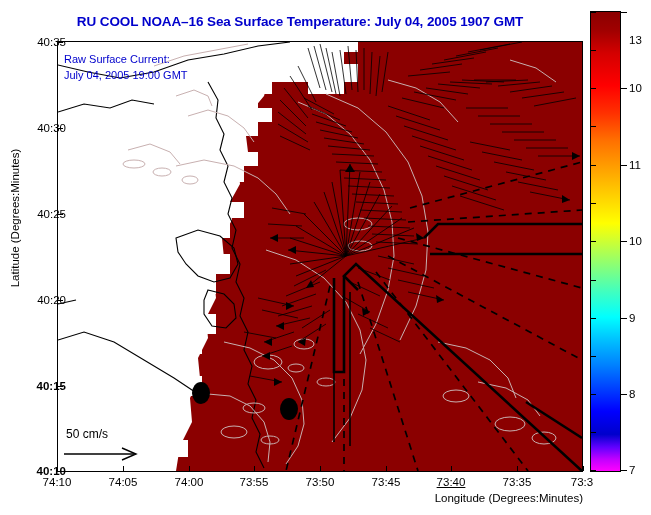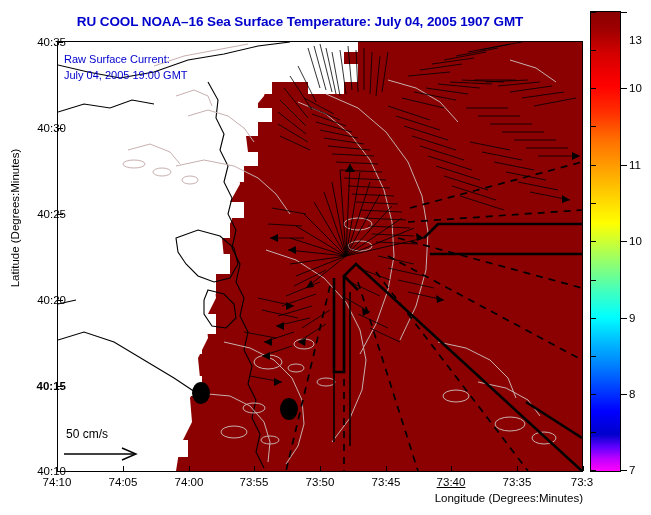--- a/index.html
+++ b/index.html
@@ -394,21 +394,21 @@
     <div class="tky" style="left:58px;top:214px;"></div>
     <div class="tky" style="left:58px;top:300px;"></div>
     <div class="tky" style="left:58px;top:386px;"></div>
     <div class="tky" style="left:58px;top:471px;"></div>
 
     <div class="ylab" style="top:42px;">40:35</div>
     <div class="ylab" style="top:128px;">40:30</div>
     <div class="ylab" style="top:214px;">40:25</div>
     <div class="ylab" style="top:300px;">40:20</div>
     <div class="ylab" style="top:386px;font-weight:bold;">40:15</div>
-    <div class="ylab" style="top:471px;">40:10</div>
+    <div class="ylab" style="top:471px;font-weight:bold;">40:10</div>
 
     <div id="yaxis-title">Latitude (Degrees:Minutes)</div>
   </div>
 
   <div>
     <div id="cbar"></div>
 
     <div class="ctick" style="top:12px;"></div>
     <div class="ctick" style="top:88px;"></div>
     <div class="ctick" style="top:165px;"></div>

